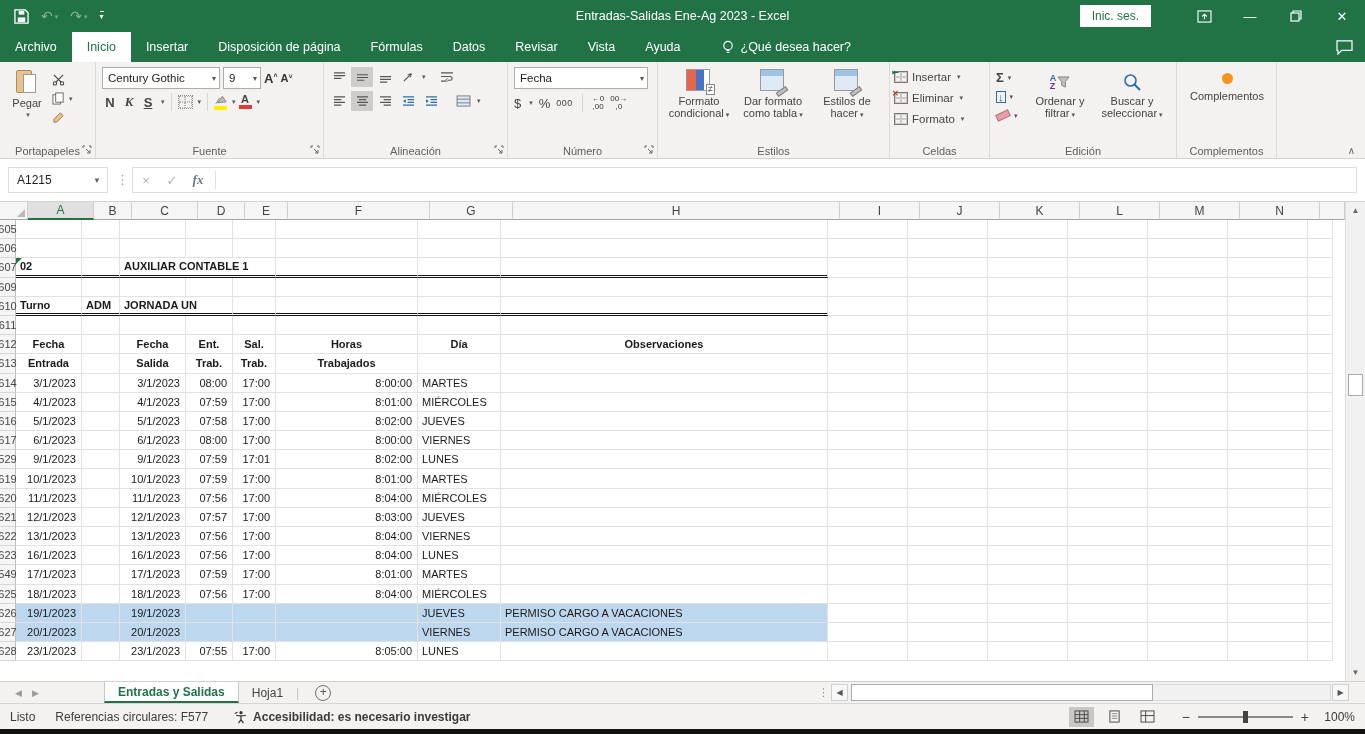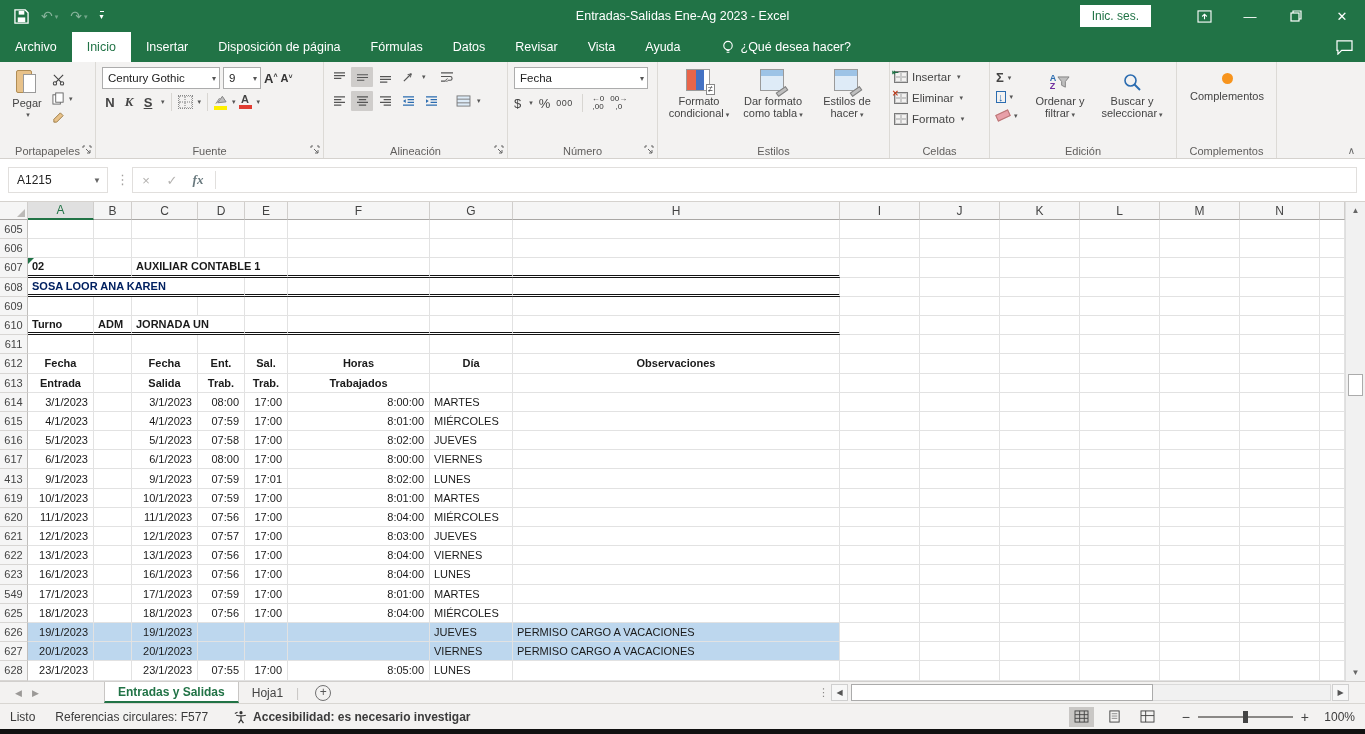--- a/index.html
+++ b/index.html
@@ -110,21 +110,21 @@
   .finput{flex:1;font-size:12px;color:#222}
 
   
   .grid{position:absolute;left:0;top:202px;width:1345px;height:479px;background:#fff;overflow:hidden}
   .ghrow{display:flex;height:18px}
   .gh{flex:none;background:#F5F5F5;border-right:1px solid #D0CECC;border-bottom:1px solid #A9A7A5;color:#444;font-size:12px;display:flex;align-items:center;justify-content:center}
   .gh.sel{background:#E0E0E0;border-bottom:2px solid #217346;color:#217346}
   .gcorner{position:relative}
   .tri{position:absolute;right:2px;bottom:2px;width:0;height:0;border-left:8px solid transparent;border-bottom:8px solid #BBB9B7}
   .grow{display:flex;height:19.2px}
-  .grh{flex:none;width:28px;background:#F5F5F5;border-right:1px solid #C0BEBC;border-bottom:1px solid #D8D6D4;color:#444;font-size:11px;display:flex;align-items:center;justify-content:center}
+  .grh{flex:none;width:16px;background:#F5F5F5;border-right:1px solid #C0BEBC;border-bottom:1px solid #D8D6D4;color:#444;font-size:11px;display:flex;align-items:center;justify-content:center}
   .gc{flex:none;position:relative;border-right:1px solid #E2E2E2;border-bottom:1px solid #E2E2E2;font-size:11px;color:#1a1a1a;display:flex;align-items:center;white-space:nowrap}
   .gc.al{justify-content:flex-start;padding-left:4px}
   .gc.ac{justify-content:center}
   .gc.ar{justify-content:flex-end;padding-right:5px}
   .gc.bold{font-weight:bold}
   .gc.bb{border-bottom:3px double #141414}
   .gc.hl{background:#BDD7EE}
   .err{position:absolute;left:0;top:0;width:0;height:0;border-top:6px solid #1E7145;border-right:6px solid transparent}
 
   
@@ -609,35 +609,20 @@
         <div class="gc bb" style="width: 327px;"></div>
         <div class="gc" style="width: 80px;"></div>
         <div class="gc" style="width: 80px;"></div>
         <div class="gc" style="width: 80px;"></div>
         <div class="gc" style="width: 80px;"></div>
         <div class="gc" style="width: 80px;"></div>
         <div class="gc" style="width: 80px;"></div>
         <div class="gc" style="width: 25px;"></div>
       </div>
       <div class="grow">
-        <div class="grh">608</div>
-        <div class="gc al bold bb" style="width: 217px; color: rgb(0, 32, 96);">SOSA LOOR ANA KAREN</div>
-        <div class="gc bb" style="width: 43px;"></div>
-        <div class="gc bb" style="width: 142px;"></div>
-        <div class="gc bb" style="width: 83px;"></div>
-        <div class="gc bb" style="width: 327px;"></div>
-        <div class="gc" style="width: 80px;"></div>
-        <div class="gc" style="width: 80px;"></div>
-        <div class="gc" style="width: 80px;"></div>
-        <div class="gc" style="width: 80px;"></div>
-        <div class="gc" style="width: 80px;"></div>
-        <div class="gc" style="width: 80px;"></div>
-        <div class="gc" style="width: 25px;"></div>
-      </div>
-      <div class="grow">
         <div class="grh">609</div>
         <div class="gc" style="width: 66px;"></div>
         <div class="gc" style="width: 38px;"></div>
         <div class="gc" style="width: 66px;"></div>
         <div class="gc" style="width: 47px;"></div>
         <div class="gc" style="width: 43px;"></div>
         <div class="gc" style="width: 142px;"></div>
         <div class="gc" style="width: 83px;"></div>
         <div class="gc" style="width: 327px;"></div>
         <div class="gc" style="width: 80px;"></div>
@@ -785,21 +770,21 @@
         <div class="gc" style="width: 327px;"></div>
         <div class="gc" style="width: 80px;"></div>
         <div class="gc" style="width: 80px;"></div>
         <div class="gc" style="width: 80px;"></div>
         <div class="gc" style="width: 80px;"></div>
         <div class="gc" style="width: 80px;"></div>
         <div class="gc" style="width: 80px;"></div>
         <div class="gc" style="width: 25px;"></div>
       </div>
       <div class="grow">
-        <div class="grh">413</div>
+        <div class="grh">529</div>
         <div class="gc ar" style="width: 66px;">9/1/2023</div>
         <div class="gc" style="width: 38px;"></div>
         <div class="gc ar" style="width: 66px;">9/1/2023</div>
         <div class="gc ar" style="width: 47px;">07:59</div>
         <div class="gc ar" style="width: 43px;">17:01</div>
         <div class="gc ar" style="width: 142px;">8:02:00</div>
         <div class="gc al" style="width: 83px;">LUNES</div>
         <div class="gc" style="width: 327px;"></div>
         <div class="gc" style="width: 80px;"></div>
         <div class="gc" style="width: 80px;"></div>

